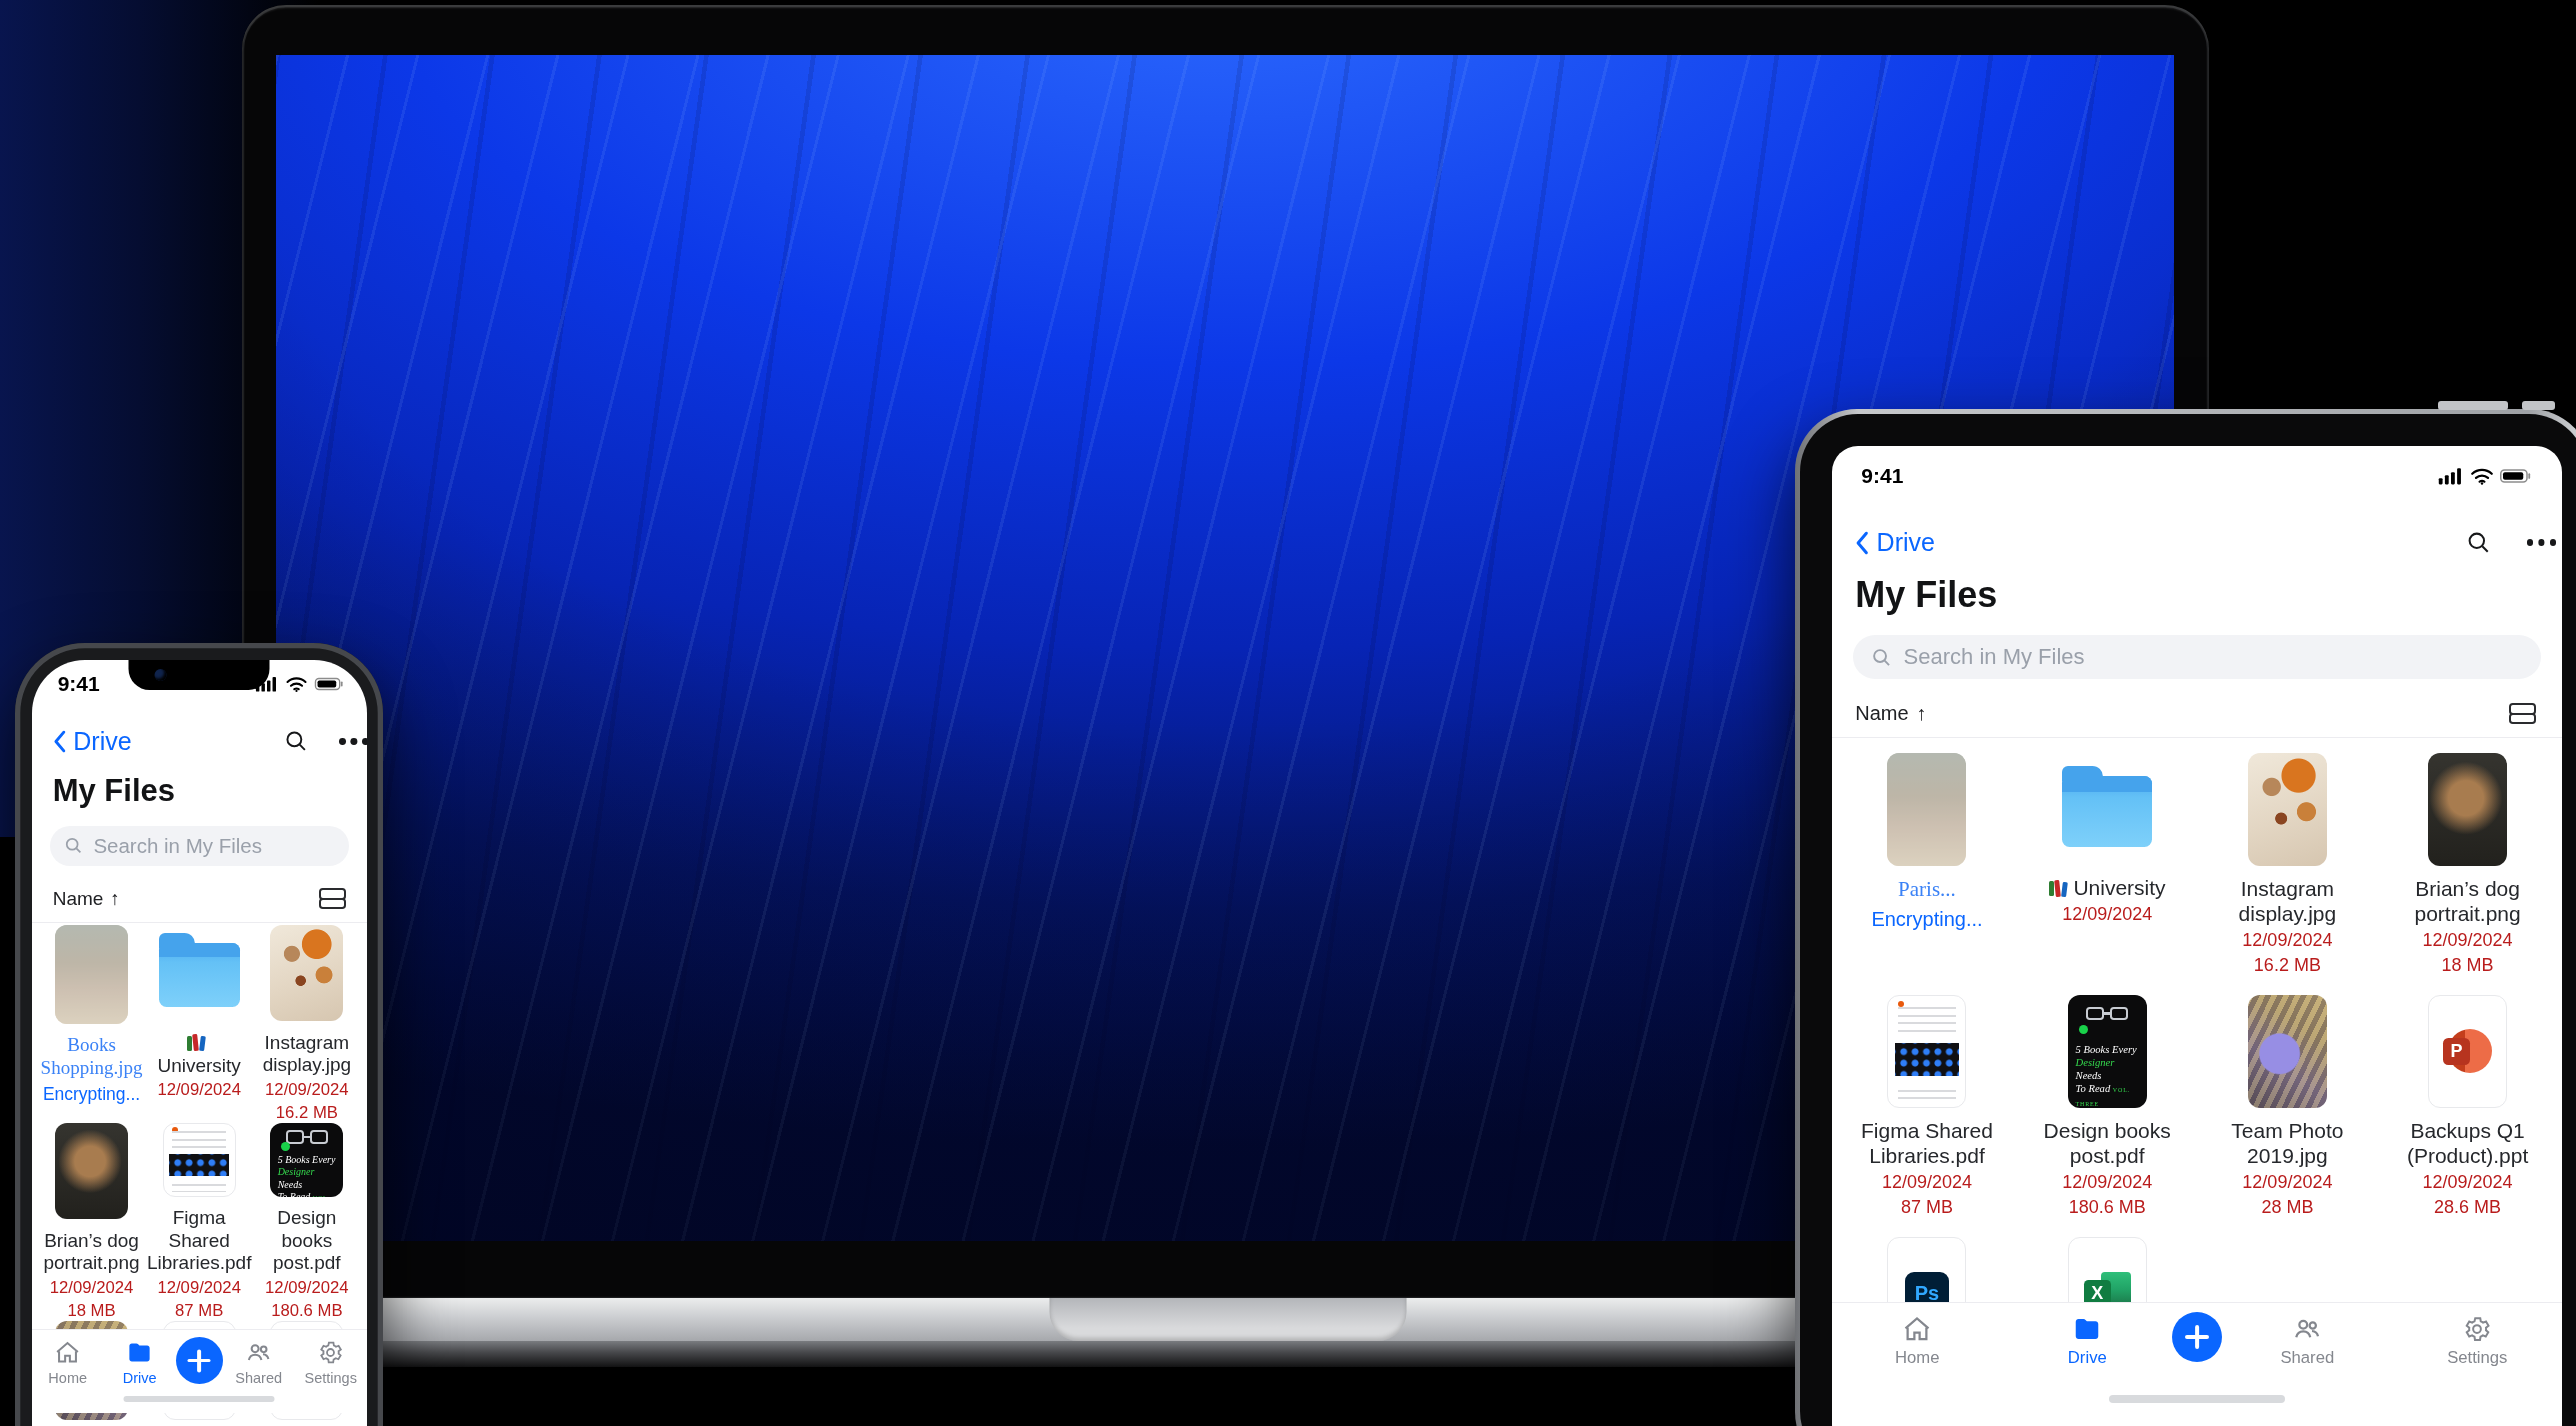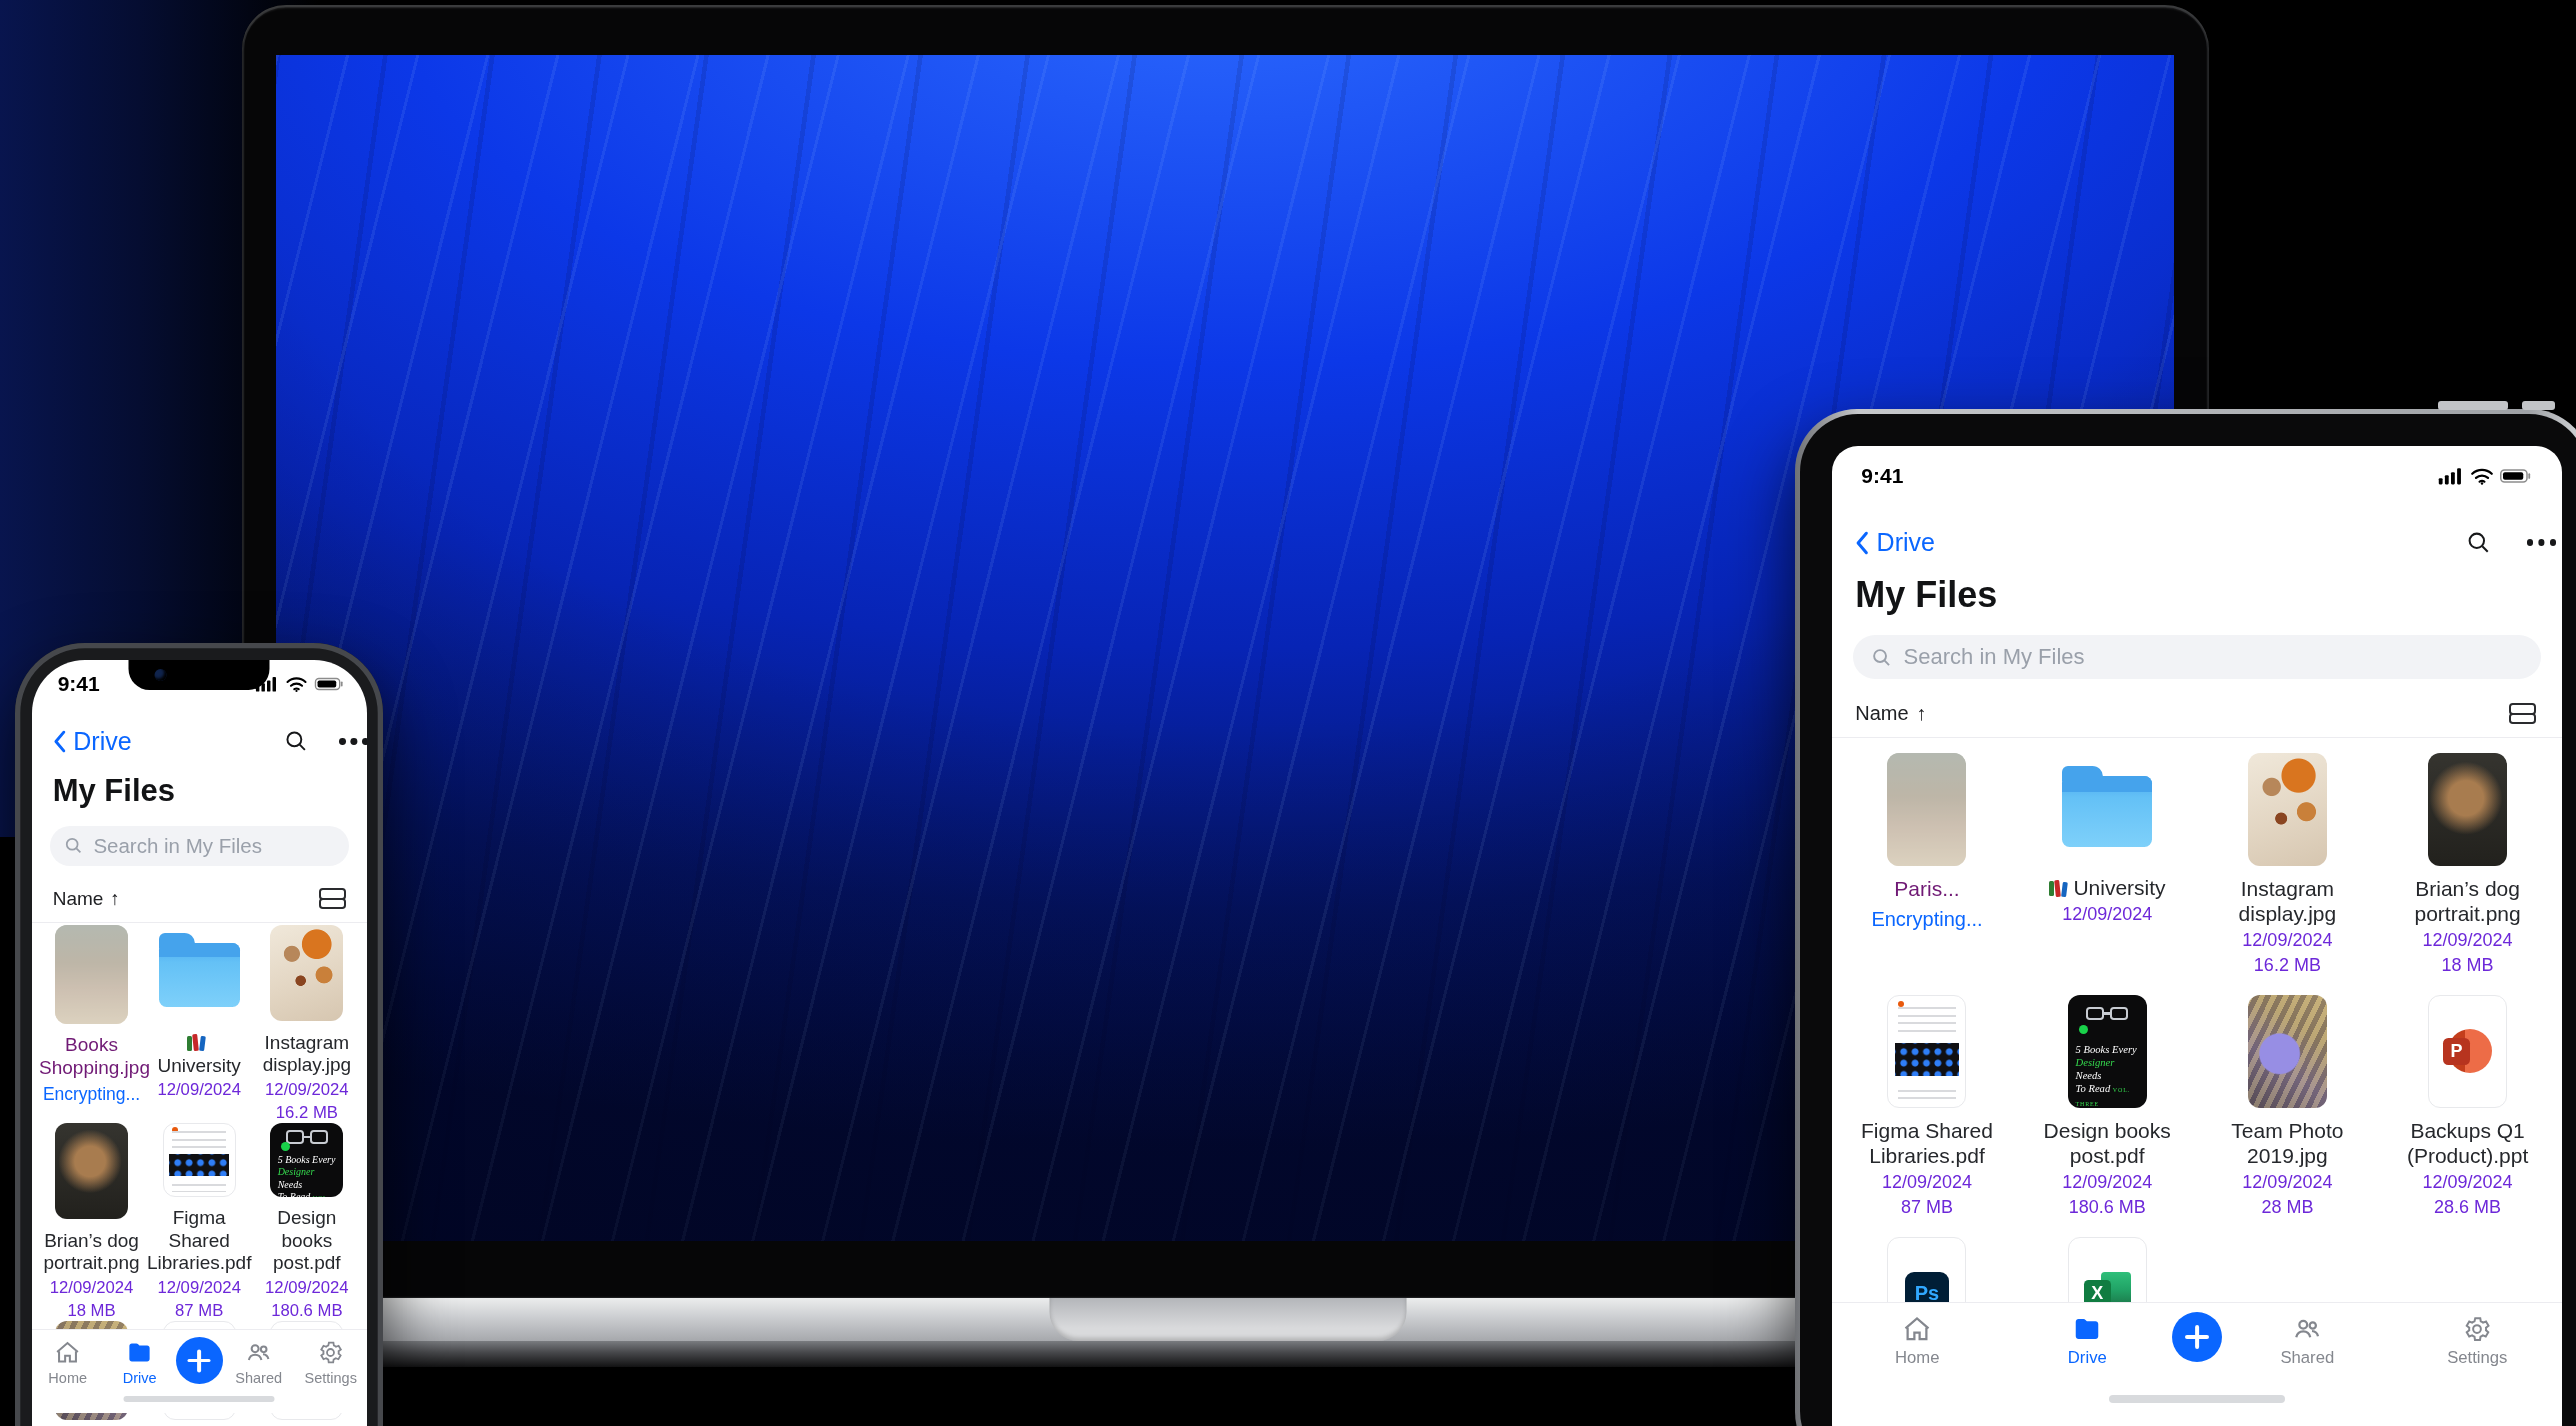--- a/index.html
+++ b/index.html
@@ -110,22 +110,22 @@
   .pic-leaves{background:repeating-linear-gradient(56deg,#1d3b1a 0 6.8px,#2f5e2c 6.8px 12px,#223f18 12px 16.7px);}
   .dots3{width:6.8px;height:6.8px;border-radius:50%;background:#17181a;box-shadow:11.4px 0 #17181a,23px 0 #17181a;}
   .list-ic{position:relative;width:27px;height:21px;}
   .list-ic::before,.list-ic::after{content:'';position:absolute;left:0;right:0;height:7.6px;border:2.3px solid #2a2b2e;border-radius:3.8px;}
   .list-ic::before{top:0;} .list-ic::after{bottom:0;}
   .mfolder{position:relative;border-radius:7.6px;background:linear-gradient(180deg,#49a8ef 0%,#64c1f6 30%,#7ed0fa 100%);}
   .mfolder::before{content:'';position:absolute;top:-10px;left:0;width:45%;height:15px;background:#45a3ec;border-radius:6px 10.6px 0 0;}
   .mfolder::after{content:'';position:absolute;top:0;left:0;right:0;height:22%;background:#45a3ec;border-radius:7.6px 7.6px 0 0;}
   .gitem{display:flex;flex-direction:column;align-items:center;}
   .glabel{text-align:center;color:#26282c;line-height:1.18;margin-top:10.6px;}
-  .glabel.dim{color:#701a75;}
-  .gdate,.gsize{color:#6d28d9;text-align:center;}
+  .glabel.dim{color:#3b82f6;font-family:Liberation Serif, serif;}
+  .gdate,.gsize{color:#b91c1c;text-align:center;}
   .gstatus{color:#0a66ff;font-weight:500;text-align:center;}
   .books{position:relative;display:inline-block;width:20px;height:16.7px;vertical-align:-1.5px;margin-right:4.6px;}
   .books i{position:absolute;bottom:0;width:5.3px;border-radius:1.5px;}
   .books i:nth-child(1){left:0;height:15px;background:#2e7d32;}
   .books i:nth-child(2){left:6px;height:16.7px;background:#c62828;transform:rotate(-6deg);}
   .books i:nth-child(3){left:13px;height:14.5px;background:#1565c0;transform:rotate(7deg);}
   .ph-paris{background:linear-gradient(180deg,#7e8677 0%,#8e8168 38%,#aa947a 66%,#c2b191 100%);position:relative;}
   .ph-paris::after{content:'';position:absolute;inset:0;border-radius:inherit;background:rgba(255,255,255,.42);}
   .ph-autumn{background:
     radial-gradient(circle at 64% 20%,#d9751f 0 16%,rgba(0,0,0,0) 17%),

